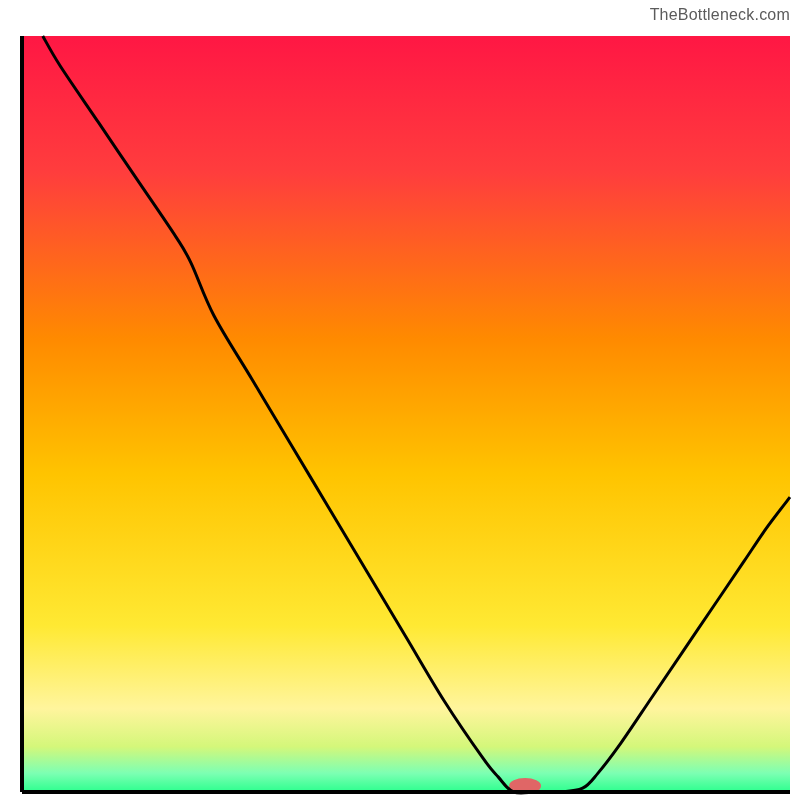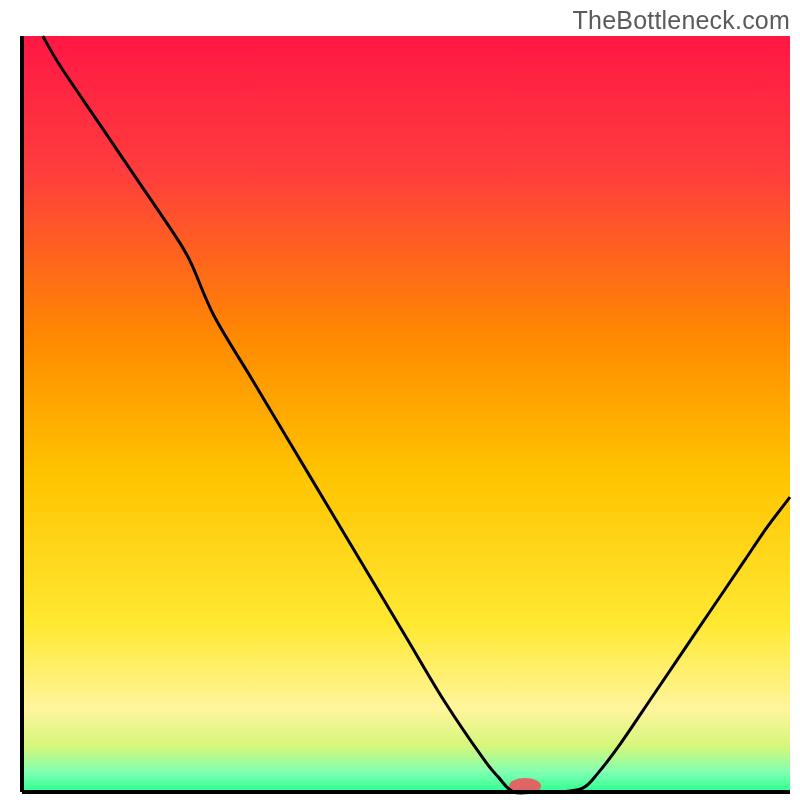--- a/index.html
+++ b/index.html
@@ -12,21 +12,21 @@
   }
   .chart-container {
     position: relative;
     width: 800px;
     height: 800px;
   }
   .watermark {
     position: absolute;
     top: 6px;
     right: 10px;
-    font-size: 25px;
+    font-size: 16px;
     font-weight: 500;
     color: #5b5b5b;
     z-index: 40;
     letter-spacing: 0.2px;
   }
   svg.plot {
     position: absolute;
     top: 0;
     left: 0;
   }

